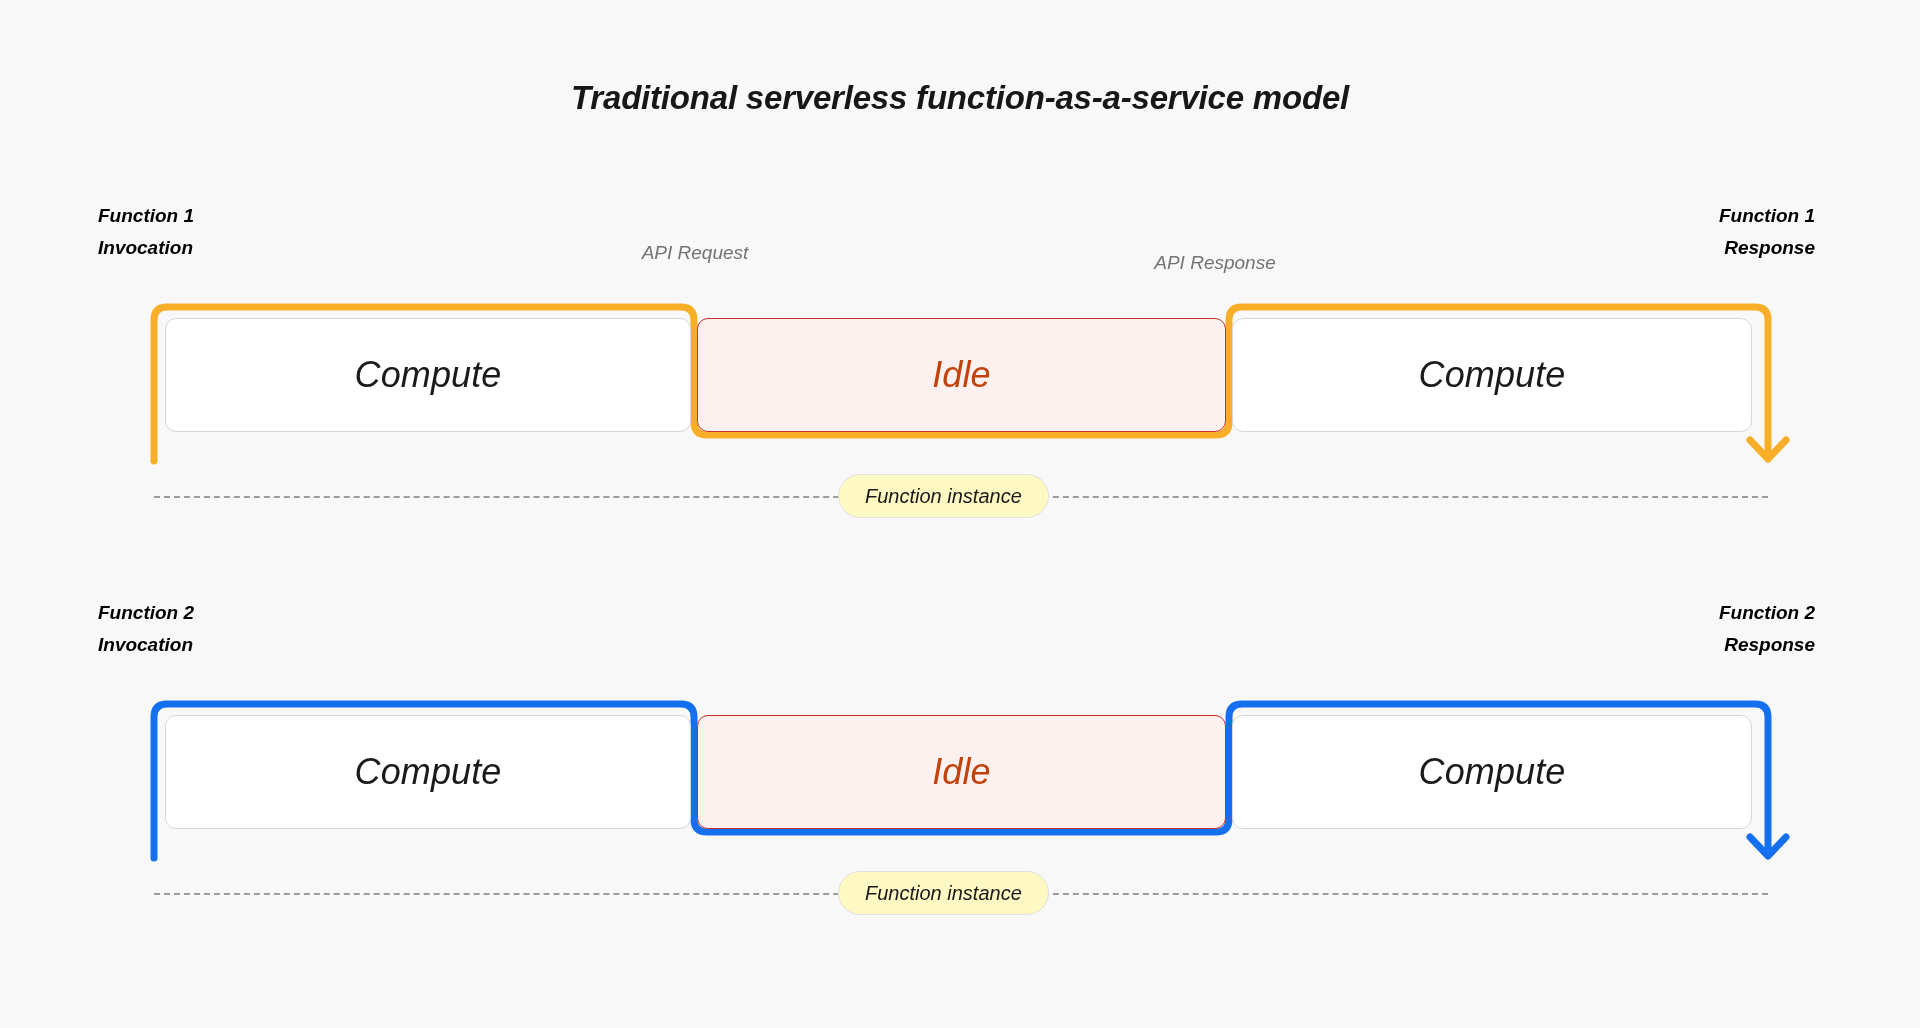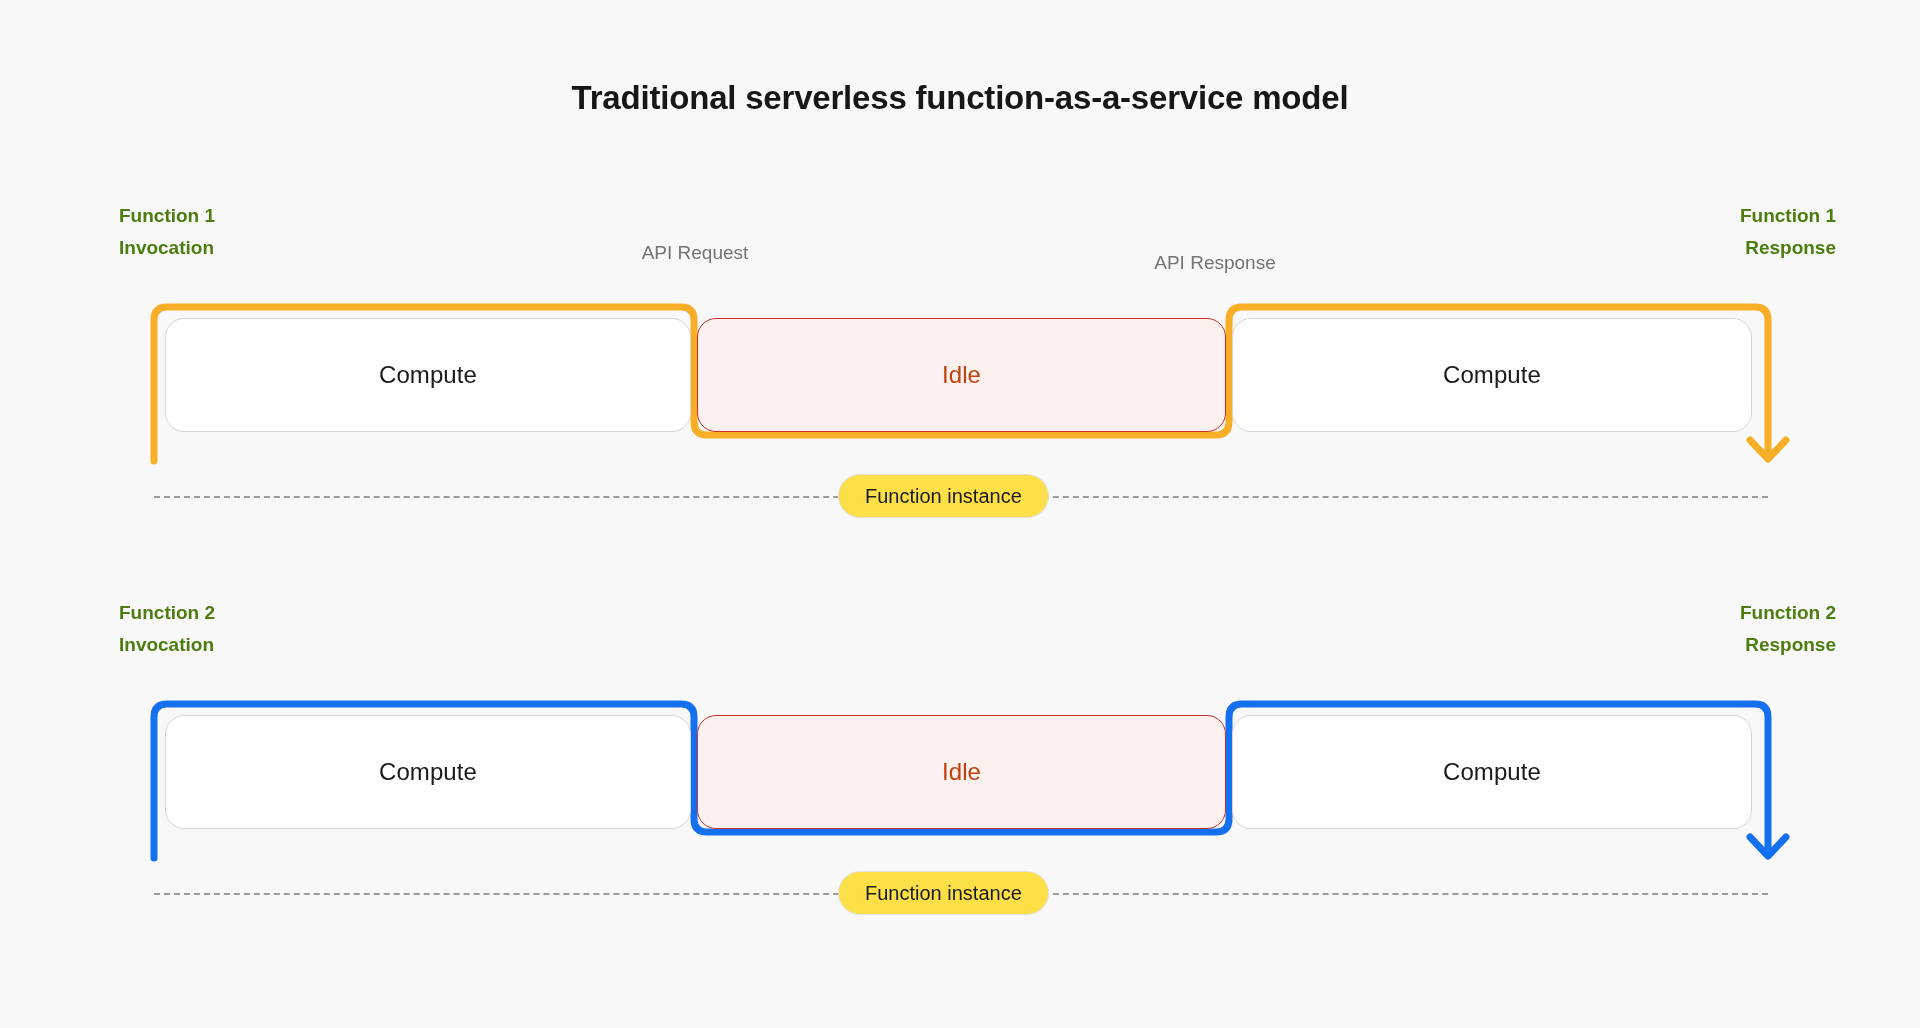--- a/index.html
+++ b/index.html
@@ -15,20 +15,21 @@
     color: #1A1A1A;
     overflow: hidden;
     position: relative;
   }
 
   #canvas {
     position: relative;
     width: 1920px;
     height: 1028px;
     background: #F8F8F8;
+    font-style: italic;
   }
 
   
   .diagram-title {
     position: absolute;
     left: 0;
     top: 78px;
     width: 1920px;
     text-align: center;
     font-size: 33px;
@@ -37,23 +38,22 @@
     color: #171717;
     line-height: 40px;
   }
 
   
   .lbl {
     position: absolute;
     font-size: 19px;
     font-weight: bold;
     line-height: 32px;
-    color: #4d7c0f;
+    color: #000000;
     white-space: pre-line;
-    margin-left: 21px;
   }
   .lbl.left  { text-align: left;  }
   .lbl.right { text-align: right; }
 
   .toplabel {
     position: absolute;
     font-size: 19px;
     font-weight: 400;
     line-height: 26px;
     color: #737373;
@@ -75,25 +75,25 @@
     top: 0;
     width: 1920px;
     height: 1028px;
     pointer-events: none;
   }
 
   
   .seg {
     position: absolute;
     box-sizing: border-box;
-    border-radius: 19px;
+    border-radius: 11px;
     display: flex;
     align-items: center;
     justify-content: center;
-    font-size: 24px;
+    font-size: 36px;
     font-weight: 400;
     letter-spacing: 0.1px;
   }
   .seg.compute {
     background: #FFFFFF;
     border: 1px solid #D6D6D6;
     color: #1A1A1A;
   }
   .seg.idle {
     background: #FDF1F0;
@@ -103,21 +103,21 @@
 
   
   .instance-line {
     position: absolute;
     height: 0;
     border-top: 2px dashed #9C9C9C;
   }
   .instance-pill {
     position: absolute;
     box-sizing: border-box;
-    background: #fde047;
+    background: #fef9c3;
     border: 1px solid #E0E0E0;
     border-radius: 22px;
     height: 44px;
     display: flex;
     align-items: center;
     justify-content: center;
     font-size: 20px;
     font-weight: 400;
     color: #1A1A1A;
     padding: 16px 26px;

